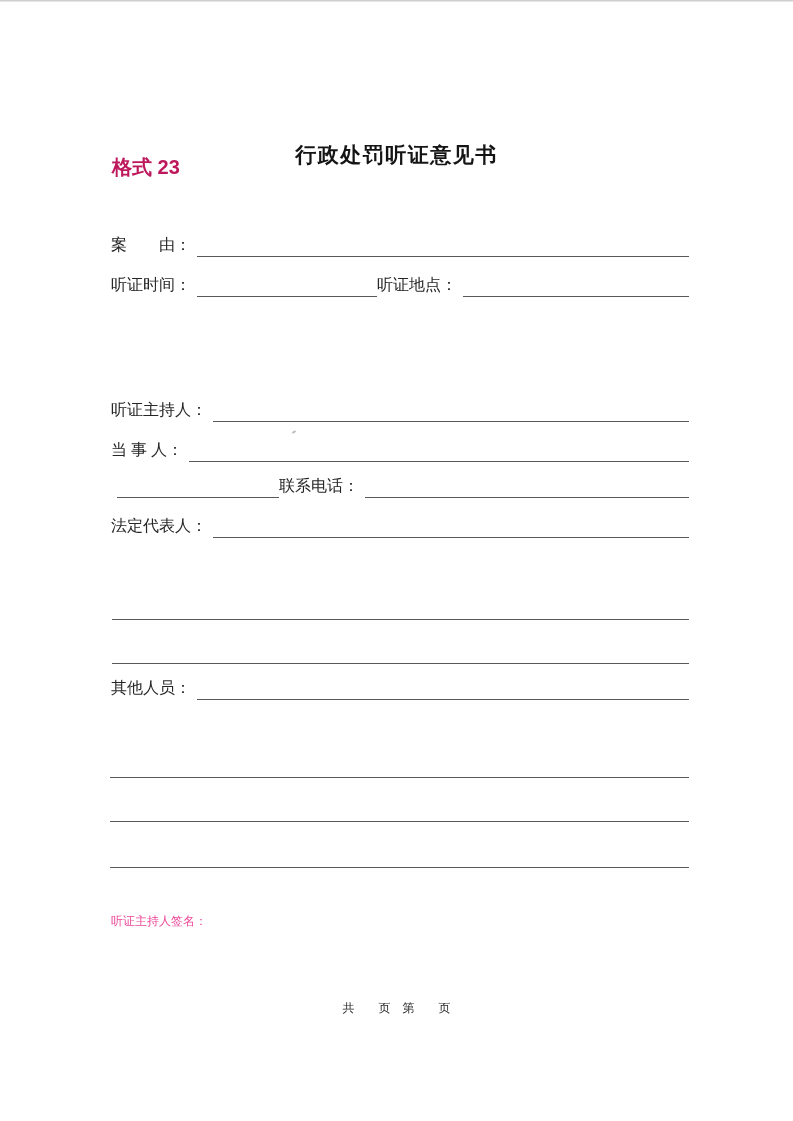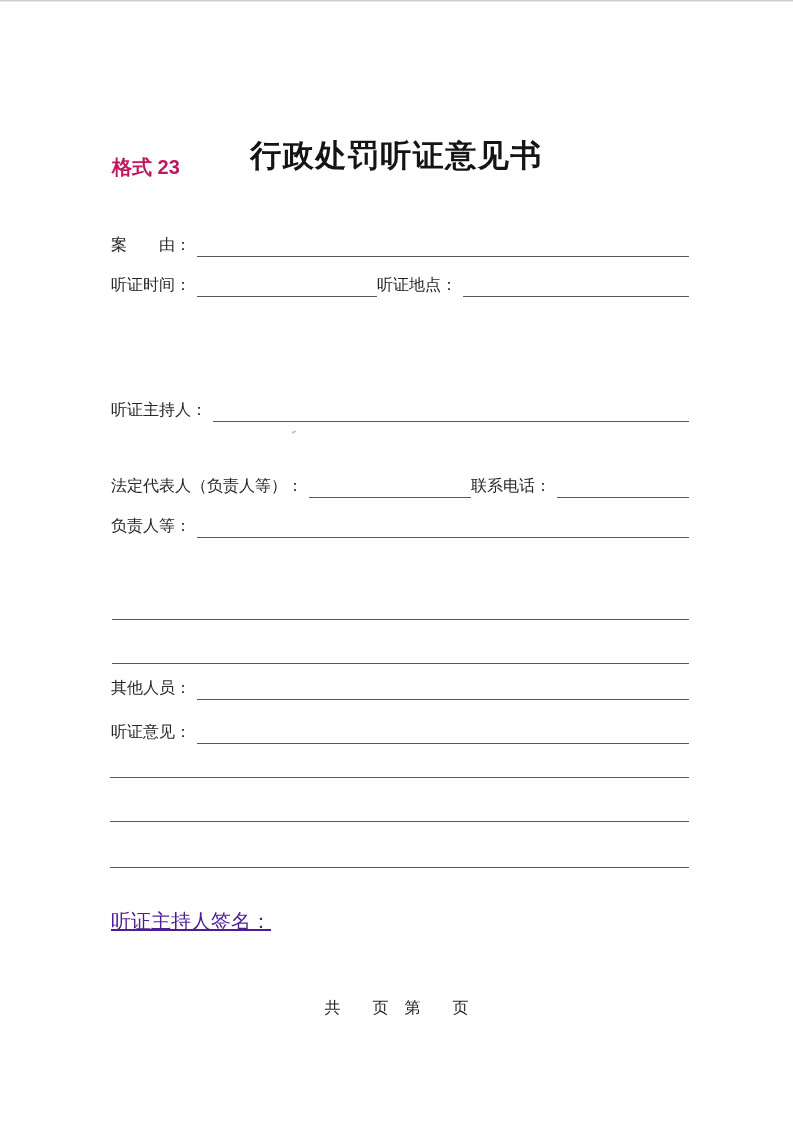--- a/index.html
+++ b/index.html
@@ -18,21 +18,21 @@
   .format-label{
     position:absolute;left:112px;top:110px;
     font-family:"Liberation Sans","DejaVu Sans",sans-serif;
     font-weight:bold;font-size:20px;line-height:26px;color:#be185d;
     white-space:pre;
     margin-top:44px;
   }
   .doc-title{
     position:absolute;left:0;top:139px;width:100%;
     text-align:center;
-    font-size:31px;font-weight:bold;letter-spacing:1.5px;
+    font-size:21px;font-weight:bold;letter-spacing:1.5px;
     line-height:33px;color:#141414;
     white-space:pre;
   }
   .row{
     position:absolute;left:111px;right:104px;height:24px;
     display:flex;align-items:flex-end;
   }
   .lbl{
     font-size:16px;line-height:20px;padding-bottom:2px;
     color:#262626;white-space:pre;flex:0 0 auto;
@@ -43,25 +43,25 @@
     margin-left:6px;
   }
   .grow{flex:1 1 auto;}
   .full{margin-left:0;}
   .speck{
     position:absolute;left:292px;top:431px;width:4px;height:2px;
     background:#b8b8b8;transform:rotate(-30deg);border-radius:1px;
   }
   .signature{
     position:absolute;left:111px;top:910px;
-    font-size:20px;line-height:22px;color:#4c1d95;white-space:pre;text-decoration:underline;
+    font-size:12px;line-height:22px;color:#ec4899;white-space:pre;
   }
   .footer{
     position:absolute;left:0;top:997px;width:100%;
-    text-align:center;font-size:16px;line-height:22px;color:#262626;
+    text-align:center;font-size:12px;line-height:22px;color:#262626;
     white-space:pre;
   }
 </style>
 </head>
 <body>
 
 <div class="page">
   <div class="scan-edge-top"></div>
 
   <div class="format-label">格式 23</div>
@@ -80,50 +80,49 @@
   </div>
 
 
 
   <div class="row" style="top:398px">
     <span class="lbl">听证主持人：</span>
     <span class="line grow"></span>
   </div>
   <div class="speck"></div>
 
+  <div class="row" style="top:438px">
+    <span class="lbl">当 事 人：</span>
+    <span class="line grow"></span>
+  </div>
 
   <div class="row" style="top:474px">
-    <span class="lbl">法定代表人（负责人等）：</span>
     <span class="line" style="width:162px"></span>
     <span class="lbl">联系电话：</span>
     <span class="line grow"></span>
   </div>
 
   <div class="row" style="top:514px">
-    <span class="lbl">负责人等：</span>
+    <span class="lbl">法定代表人：</span>
     <span class="line grow"></span>
   </div>
 
 
   <div class="row" style="top:596px;left:112px">
     <span class="line grow full"></span>
   </div>
   <div class="row" style="top:640px;left:112px">
     <span class="line grow full"></span>
   </div>
 
   <div class="row" style="top:676px">
     <span class="lbl">其他人员：</span>
     <span class="line grow"></span>
   </div>
 
-  <div class="row" style="top:720px">
-    <span class="lbl">听证意见：</span>
-    <span class="line grow"></span>
-  </div>
 
   <div class="row" style="top:754px;left:110px">
     <span class="line grow full"></span>
   </div>
   <div class="row" style="top:798px;left:110px">
     <span class="line grow full"></span>
   </div>
   <div class="row" style="top:844px;left:110px">
     <span class="line grow full"></span>
   </div>

